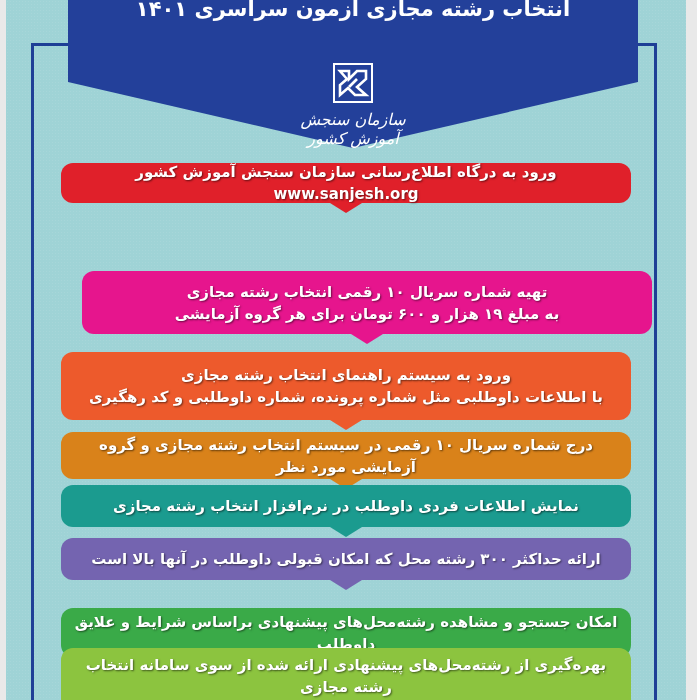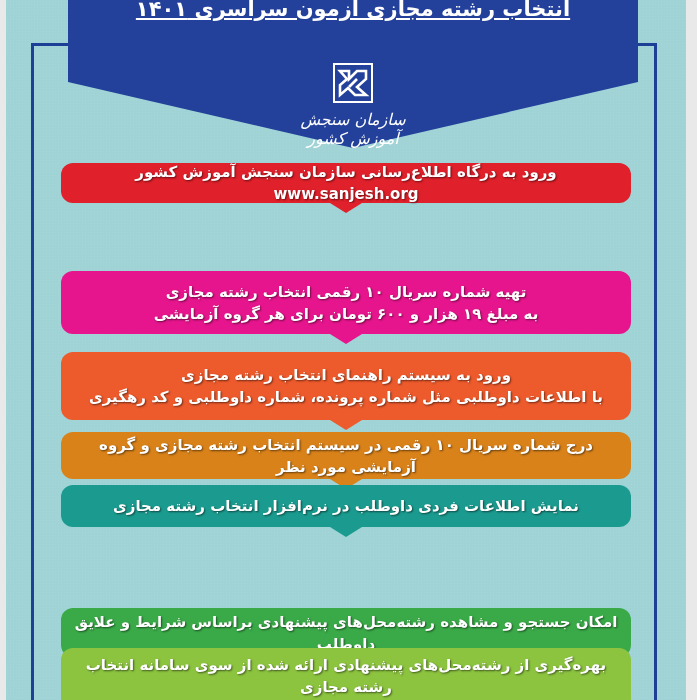--- a/index.html
+++ b/index.html
@@ -22,21 +22,21 @@
       box-sizing: border-box;
     }
     .banner {
       position: absolute; left: 62px; top: 0; width: 570px; height: 148px;
       background: #23409a;
       clip-path: polygon(0 0, 100% 0, 100% 82px, 50% 148px, 0 82px);
     }
     .title {
       position: absolute; left: 62px; top: 0; width: 570px;
       text-align: center; color: #fff; font-weight: bold;
-      font-size: 21px; line-height: 27px; direction: rtl; text-decoration: underline;
+      font-size: 21px; line-height: 27px; direction: rtl;
     }
     .title .l1 { display: block; margin-top: -4px; }
     .title .l2 { display: block; }
     .logo {
       position: absolute; left: 327px; top: 63px; width: 40px; height: 40px;
       border: 2px solid #fff; box-sizing: border-box;
     }
     .logo-caption {
       position: absolute; left: 292px; top: 110px; width: 110px;
       text-align: center; color: #fff; font-family: "DejaVu Serif", serif;
@@ -76,38 +76,42 @@
         <path d="M14 22 L22 14"></path>
       </g>
     </svg>
   </div>
   <div class="logo-caption">سازمان سنجش آموزش کشور</div>
 
   <div class="step" id="s0" style="top: 163px; height: 40px; background: rgb(224, 32, 42);">
     <span class="ln">ورود به درگاه اطلاع‌رسانی  سازمان سنجش آموزش کشور www.sanjesh.org</span>
     <i class="arrow" style="border-top-color: rgb(224, 32, 42);"></i>
   </div>
-  <div class="step" id="s2" style="top: 271px; height: 63px; background: rgb(230, 21, 141);">
+  <div class="step" id="s2" style="top: 271px; height: 63px; background: rgb(230, 21, 141); margin-left: 21px;">
     <span class="ln">تهیه شماره سریال ۱۰ رقمی انتخاب رشته مجازی</span>
     <span class="ln">به مبلغ ۱۹ هزار و ۶۰۰ تومان برای هر گروه آزمایشی</span>
     <i class="arrow" style="border-top-color: rgb(230, 21, 141);"></i>
   </div>
   <div class="step" id="s3" style="top: 352px; height: 68px; background: rgb(237, 90, 44);">
     <span class="ln">ورود به سیستم راهنمای انتخاب رشته مجازی</span>
     <span class="ln">با اطلاعات داوطلبی مثل شماره پرونده، شماره داوطلبی و کد رهگیری</span>
     <i class="arrow" style="border-top-color: rgb(237, 90, 44);"></i>
   </div>
   <div class="step" id="s4" style="top: 432px; height: 47px; background: rgb(217, 130, 26);">
     <span class="ln">درج شماره سریال ۱۰ رقمی در سیستم انتخاب رشته مجازی و گروه آزمایشی مورد نظر</span>
     <i class="arrow" style="border-top-color: rgb(217, 130, 26);"></i>
   </div>
   <div class="step" id="s5" style="top: 485px; height: 42px; background: rgb(27, 155, 143);">
     <span class="ln">نمایش اطلاعات فردی داوطلب در نرم‌افزار انتخاب رشته مجازی</span>
     <i class="arrow" style="border-top-color: rgb(27, 155, 143);"></i>
   </div>
+  <div class="step" id="s6" style="top: 538px; height: 42px; background: rgb(116, 100, 176);">
+    <span class="ln">ارائه حداکثر ۳۰۰ رشته محل که امکان قبولی داوطلب در آنها بالا است</span>
+    <i class="arrow" style="border-top-color: rgb(116, 100, 176);"></i>
+  </div>
   <div class="step" id="s7" style="top: 608px; height: 49px; background: rgb(58, 170, 72); justify-content: center;">
     <span class="ln">امکان جستجو و مشاهده رشته‌محل‌های پیشنهادی براساس شرایط و علایق داوطلب</span>
     <i class="arrow" style="border-top-color: rgb(58, 170, 72);"></i>
   </div>
   <div class="step" id="s8" style="top: 648px; height: 70px; justify-content: flex-start; padding-top: 6px; background: rgb(140, 196, 63);">
     <span class="ln">بهره‌گیری از رشته‌محل‌های پیشنهادی ارائه شده از سوی سامانه انتخاب رشته مجازی</span>
     <span class="ln">برای استفاده در فرم انتخاب رشته اصلی</span>
   </div>
 </div>
 

